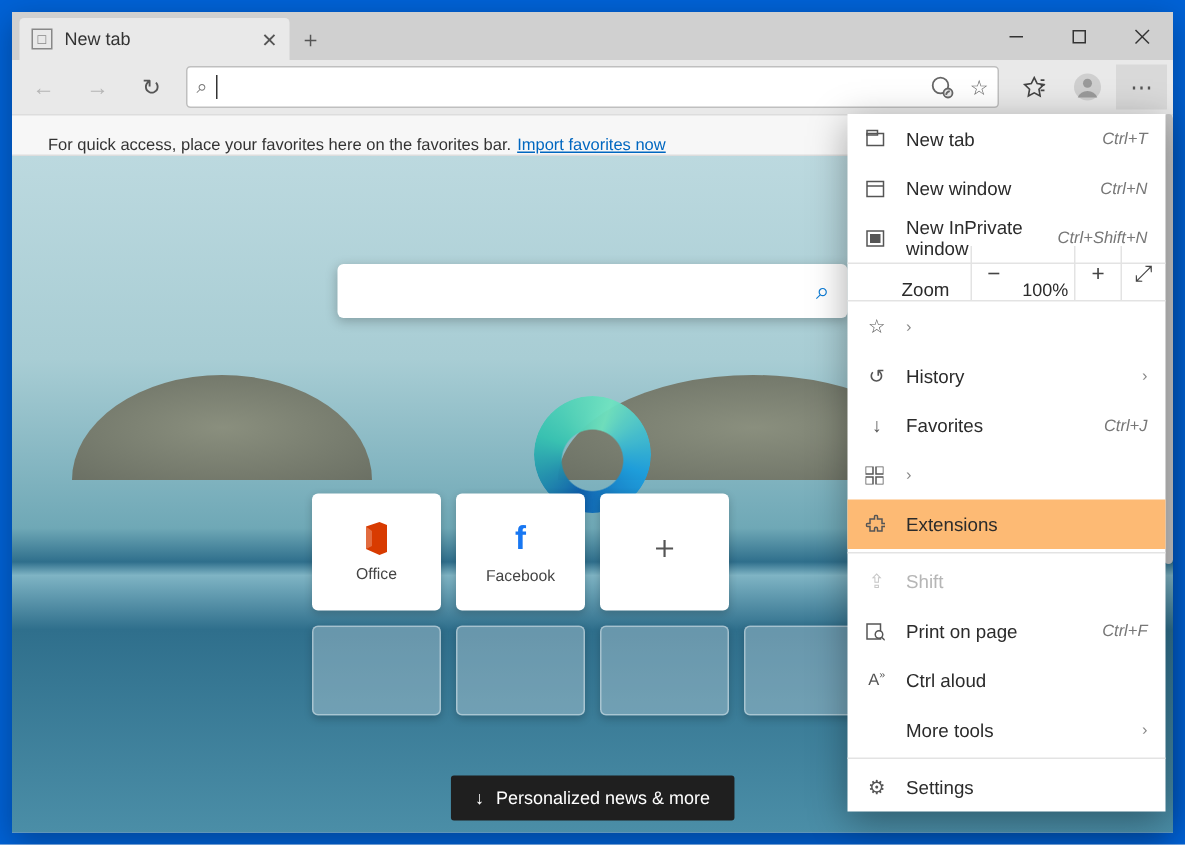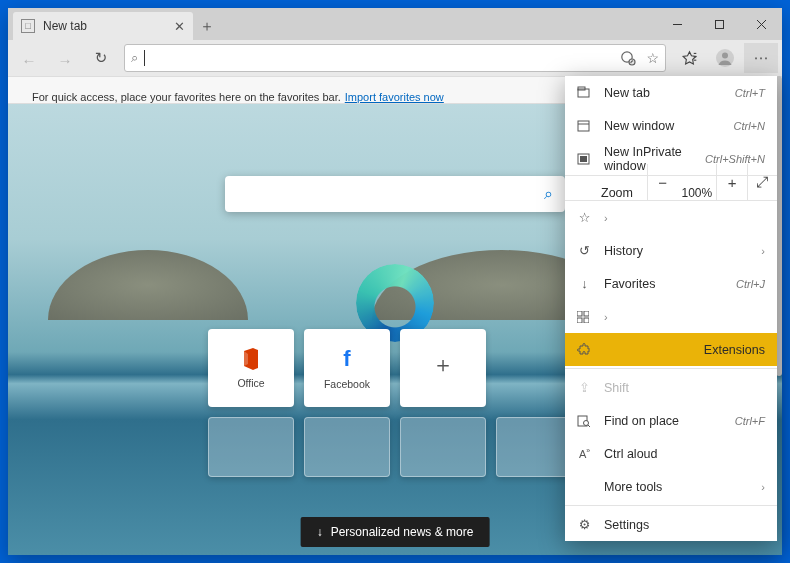--- a/index.html
+++ b/index.html
@@ -27,21 +27,21 @@
   .searchbox { position:absolute; left:50%; top:72px; transform:translateX(-50%); width:340px; height:36px; background:#fff; border-radius:4px; box-shadow:0 2px 8px rgba(0,0,0,.25); display:flex; align-items:center; padding:0 12px; }
   .searchbox .sbtn { margin-left:auto; color:#0a7bd6; font-size:16px; }
   .edgelogo { position:absolute; left:50%; top:160px; transform:translateX(-50%); width:78px; height:78px; border-radius:50%; background: conic-gradient(from 200deg,#0b5cab,#35c2b0,#6fe3c0,#1a9fe0,#0b5cab); mask: radial-gradient(circle at 50% 55%,transparent 20px,#000 21px); -webkit-mask: radial-gradient(circle at 50% 55%,transparent 20px,#000 21px); opacity:.95;}
   .tiles { position:absolute; left:50%; top:225px; transform:translateX(-50%); display:grid; grid-template-columns:repeat(4,86px); grid-template-rows:78px 68px; gap:10px; }
   .tile { background:#fff; border-radius:4px; display:flex; flex-direction:column; align-items:center; justify-content:center; font-size:10.5px; color:#444; box-shadow:0 2px 6px rgba(0,0,0,.2); }
   .tile .ticon { font-size:22px; margin-bottom:6px; font-weight:bold;}
   .tile.ghost { background:rgba(255,255,255,.28); border:1px solid rgba(255,255,255,.4); grid-row:2; height:60px;}
   .newsbar { position:absolute; left:50%; bottom:8px; transform:translateX(-50%); background:#1f1f1f; color:#fff; font-size:12px; padding:8px 16px; border-radius:2px; display:flex; align-items:center; gap:8px;}
   .menu { position:absolute; right:5px; top:68px; width:212px; background:#fff; box-shadow:0 6px 24px rgba(0,0,0,.35); font-size:12.5px; color:#2b2b2b; }
   .mrow { height:33px; display:flex; align-items:center; padding:0 12px; gap:12px; }
-  .mrow.hover { background:#eab308;text-align:right; }
+  .mrow.hover { background:#fdba74; }
   .mrow.dis { color:#b6b6b6; }
   .mrow .micon { width:15px; text-align:center; color:#555; font-size:13px; }
   .mrow.dis .micon { color:#c7c7c7;}
   .mrow .mlabel { flex:1; }
   .mrow .mshort { color:#777; font-size:11px;font-style:italic; }
   .mrow .chev { color:#888; font-size:11px; }
   .msep { height:1px; background:#e3e3e3; margin:2px 0; }
   .zoomrow { height:26px; display:flex; align-items:flex-end; border-top:1px solid #e3e3e3; border-bottom:1px solid #e3e3e3;}
   .zoomrow .zlabel { padding:0 14px 0 36px; flex:1; font-size:12.5px;}
   .zoomrow .zbtn { width:34px; height:36px; display:flex; align-items:center; justify-content:center; border-left:1px solid #e3e3e3; font-size:15px; color:#444;}
@@ -240,21 +240,21 @@
       <span class="mlabel">Shift</span>
     </div>
     <div class="mrow">
       <span class="micon">
           <svg width="13" height="13">
             <rect x="1" y="2" width="9" height="10" fill="none" stroke="#555"></rect>
             <circle cx="9" cy="9" r="2.5" fill="#fff" stroke="#555"></circle>
             <line x1="11" y1="11" x2="13" y2="13" stroke="#555"></line>
           </svg>
         </span>
-      <span class="mlabel">Find on place</span>
+      <span class="mlabel">Print on page</span>
       <span class="mshort">Ctrl+F</span>
     </div>
     <div class="mrow">
       <span class="micon" style="font-size:11px;">A<sup style="font-size:7px;">»</sup></span>
       <span class="mlabel">Ctrl aloud</span>
     </div>
     <div class="mrow">
       <span class="micon"></span>
       <span class="mlabel">More tools</span>
       <span class="chev">›</span>

